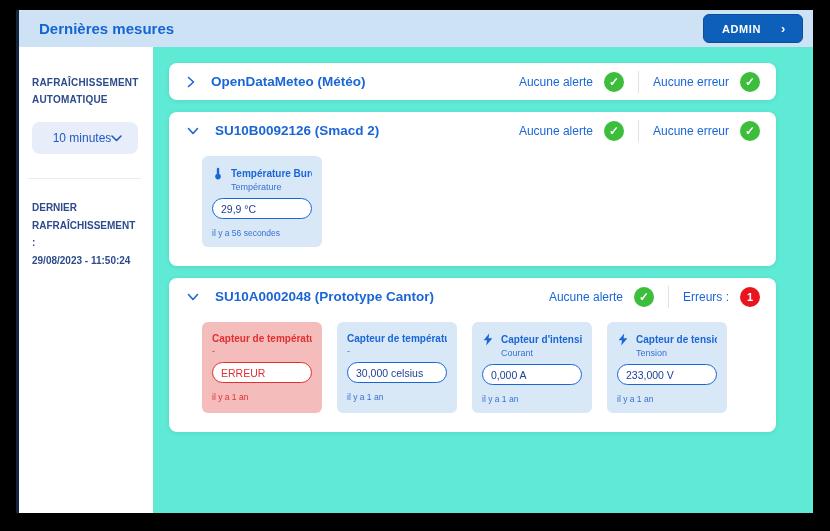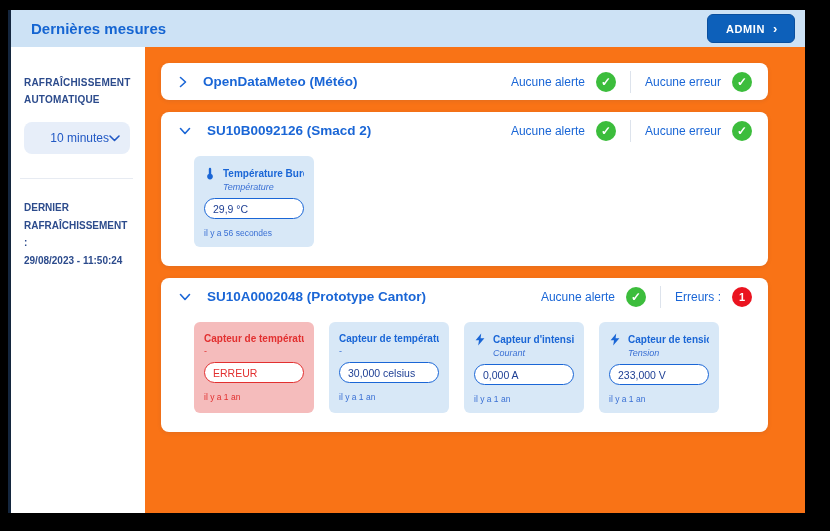--- a/index.html
+++ b/index.html
@@ -5,21 +5,21 @@
 <style>
   * { margin:0; padding:0; box-sizing:border-box; }
   html,body { width:830px; height:531px; }
   body {
     background:#000;
     font-family:"Liberation Sans", sans-serif;
     position:relative;
     overflow:hidden;
   }
   .window {
-    position:absolute; left:8px; top:10px;
+    position:absolute; left:16px; top:10px;
     width:797px; height:503px;
     background:#ffffff;
     display:flex; flex-direction:column;
     overflow:hidden;
   }
   .accent-strip {
     position:absolute; left:0; top:0; width:3px; height:100%;
     background:#14263e; z-index:9;
   }
   
@@ -30,46 +30,46 @@
     padding:0 10px 0 23px;
   }
   .app-title { color:#1565d2; font-size:15px; font-weight:bold; }
   .admin-btn {
     margin-left:auto;
     background:#0d60ba; color:#fff;
     border:1px solid #0a4f9e; border-radius:6px;
     font-family:"Liberation Sans", sans-serif;
     font-size:11px; font-weight:bold; letter-spacing:0.6px;
     padding:7px 16px 7px 18px;
-    display:flex; align-items:center; gap:8px;
+    display:flex; align-items:center; gap:20px;
     cursor:pointer;
   }
   .admin-btn .chev-glyph { font-size:13px; line-height:1; font-weight:bold; }
   
   .body-row { flex:1; display:flex; min-height:0; }
   .sidebar {
     flex:0 0 137px; width:137px; background:#fff;
     padding:28px 12px 0 16px;
   }
   .sidebar-label {
     color:#2c4b8c; font-size:10px; font-weight:bold;
     line-height:1.65; letter-spacing:0.2px;
   }
   .refresh-select {
     margin-top:14px; width:106px; height:32px;
     background:#e7eef9; border:none; border-radius:8px;
-    display:flex; align-items:center; justify-content:flex-end;
+    display:flex; align-items:center; justify-content:center;
     padding:0 10px 0 15px;
     color:#2158c4; font-size:12px; cursor:pointer;
     font-family:"Liberation Sans", sans-serif;
   }
   .sidebar-divider { height:1px; background:#e7ebf2; margin:24px 0 20px -4px; }
   .last-refresh { color:#2c4b8c; font-size:10px; font-weight:bold; line-height:1.75; }
   .main {
-    flex:1; background:#f97316;
+    flex:1; background:#5eead4;
     padding:16px 0 0 16px; overflow:hidden;
   }
   
   .panel {
     width:607px; background:#fff; border-radius:8px;
     box-shadow:0 1px 4px rgba(30,60,110,0.10);
     margin-bottom:12px;
   }
   .panel-header {
     height:37px; display:flex; align-items:center;
@@ -95,21 +95,21 @@
     padding:11px 10px 9px 10px;
   }
   .card.error { background:#f5bcbc; }
   .card-title-row { display:flex; align-items:center; gap:7px; }
   .card-icon { display:flex; flex:0 0 12px; }
   .card-title {
     color:#1a66d6; font-size:10px; font-weight:bold;
     white-space:nowrap; overflow:hidden;
   }
   .card-subtitle { color:#3a70d4; font-size:9px; margin-top:2px; }
-  .card-subtitle.indent { margin-left:19px;font-style:italic; }
+  .card-subtitle.indent { margin-left:19px; }
   .card-value {
     margin-top:6px; background:#fff;
     border:1.4px solid #1a66d6; border-radius:11px;
     height:21px; display:flex; align-items:center;
     padding:0 8px; color:#1e3f94; font-size:10.5px;
     white-space:nowrap; overflow:hidden;
   }
   .card-age { margin-top:9px; color:#3a70d4; font-size:8.5px; }
   .card.error .card-title,
   .card.error .card-subtitle,

